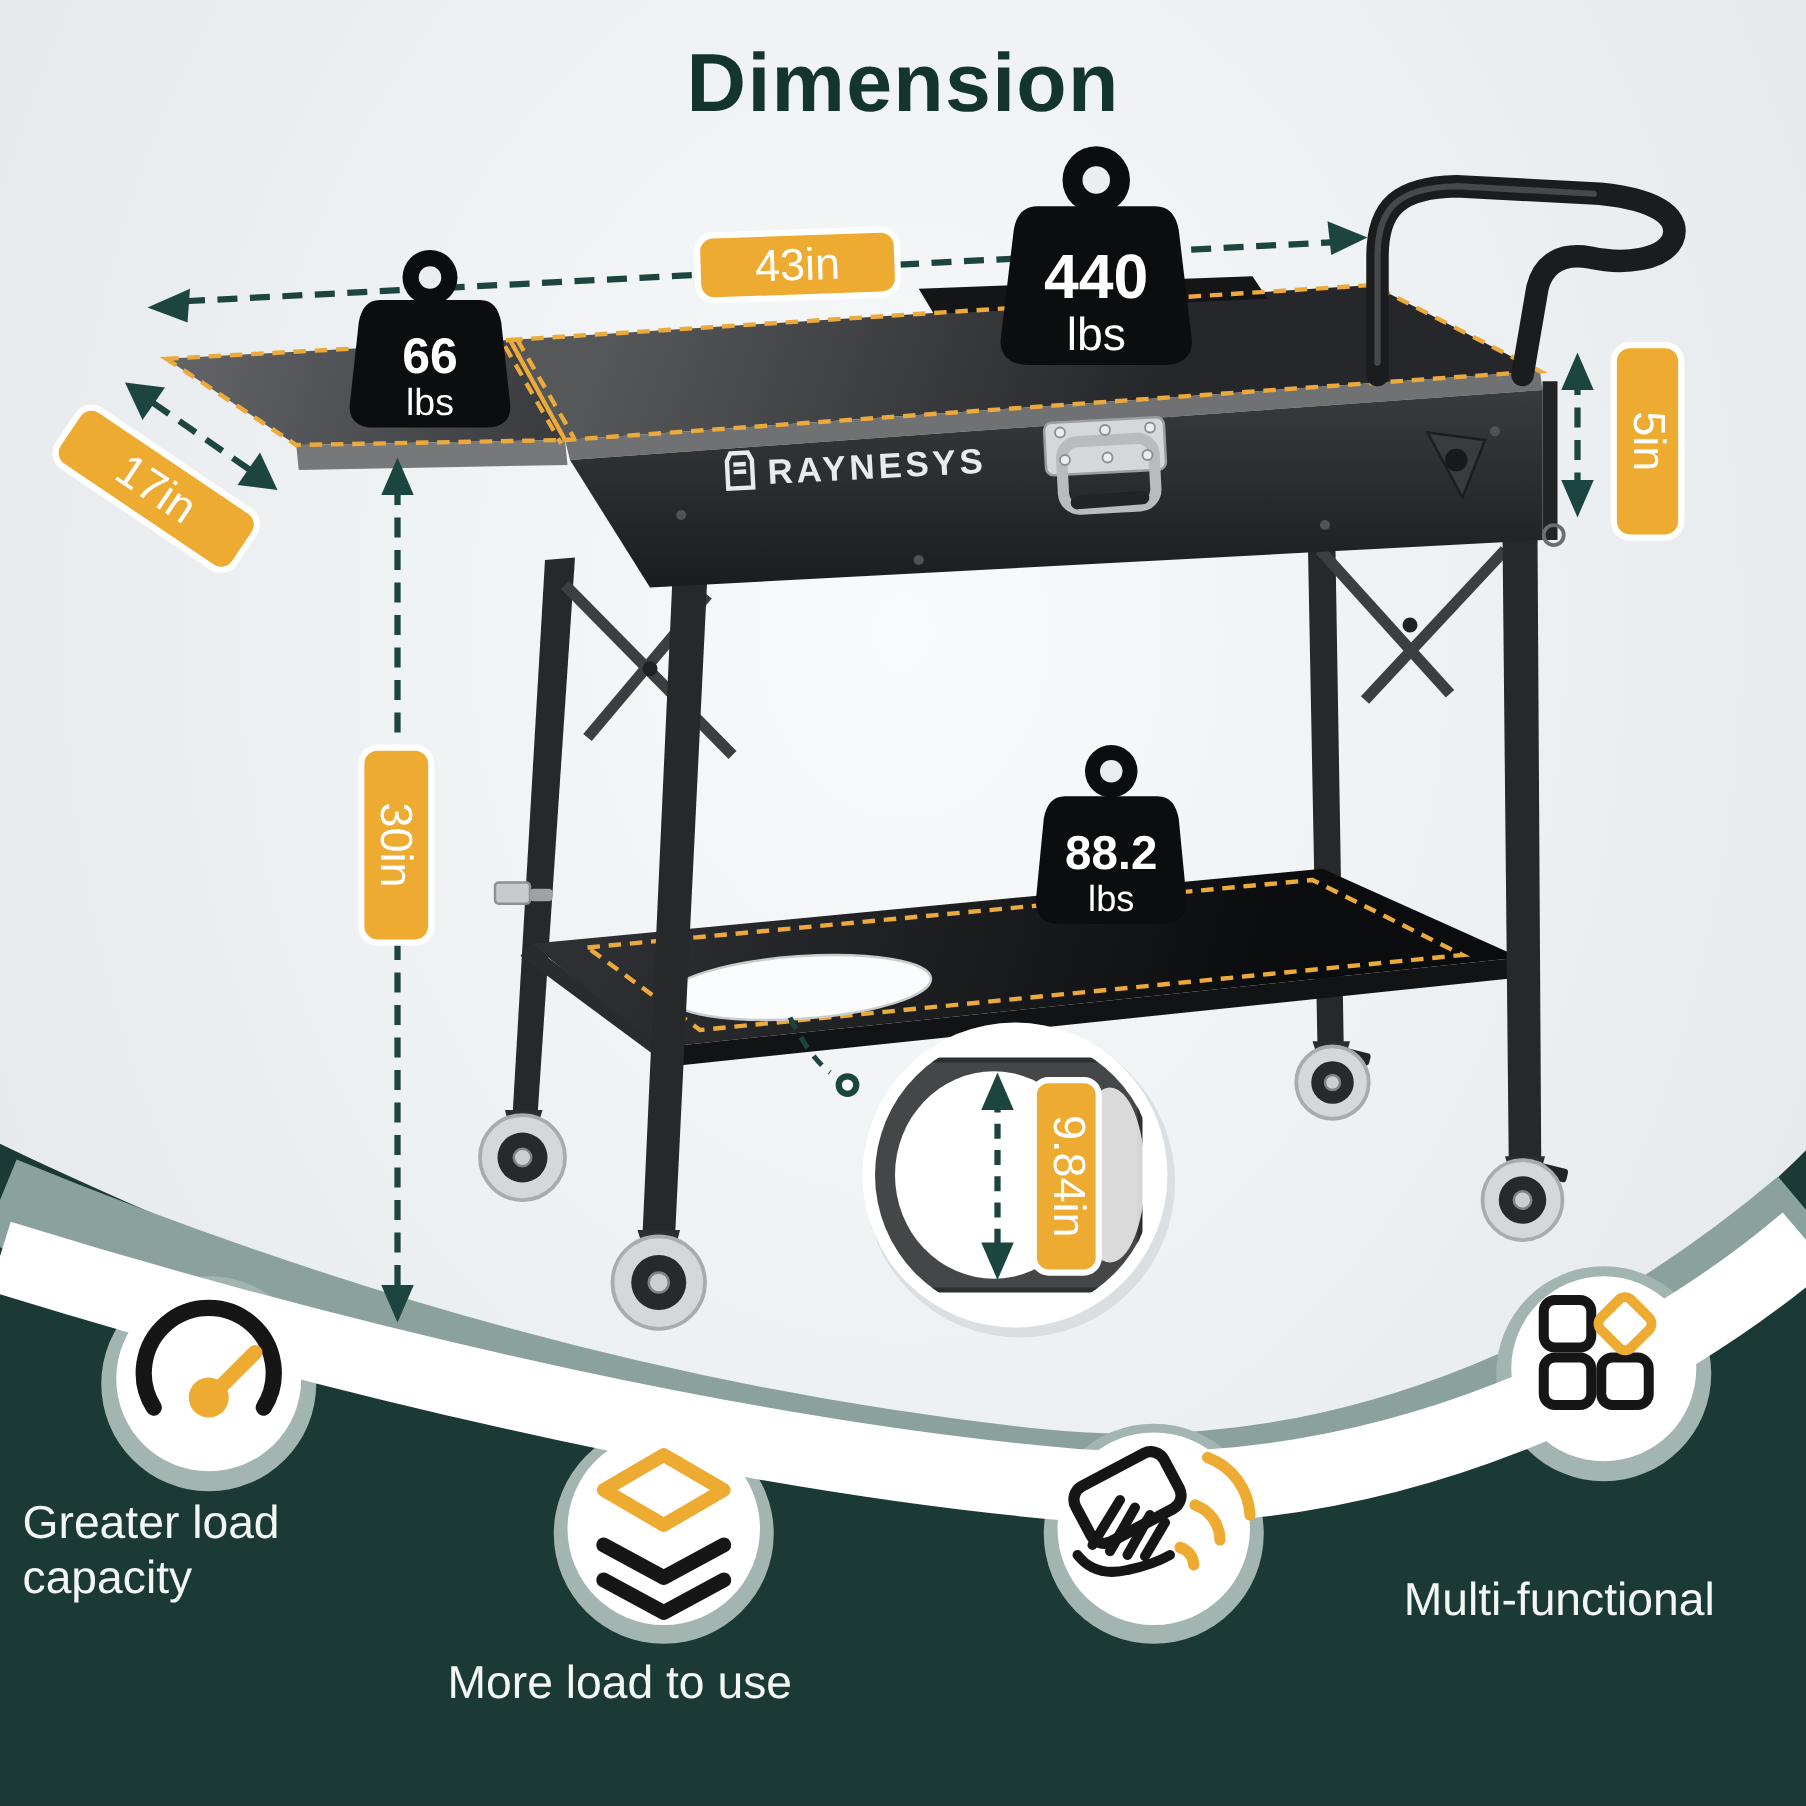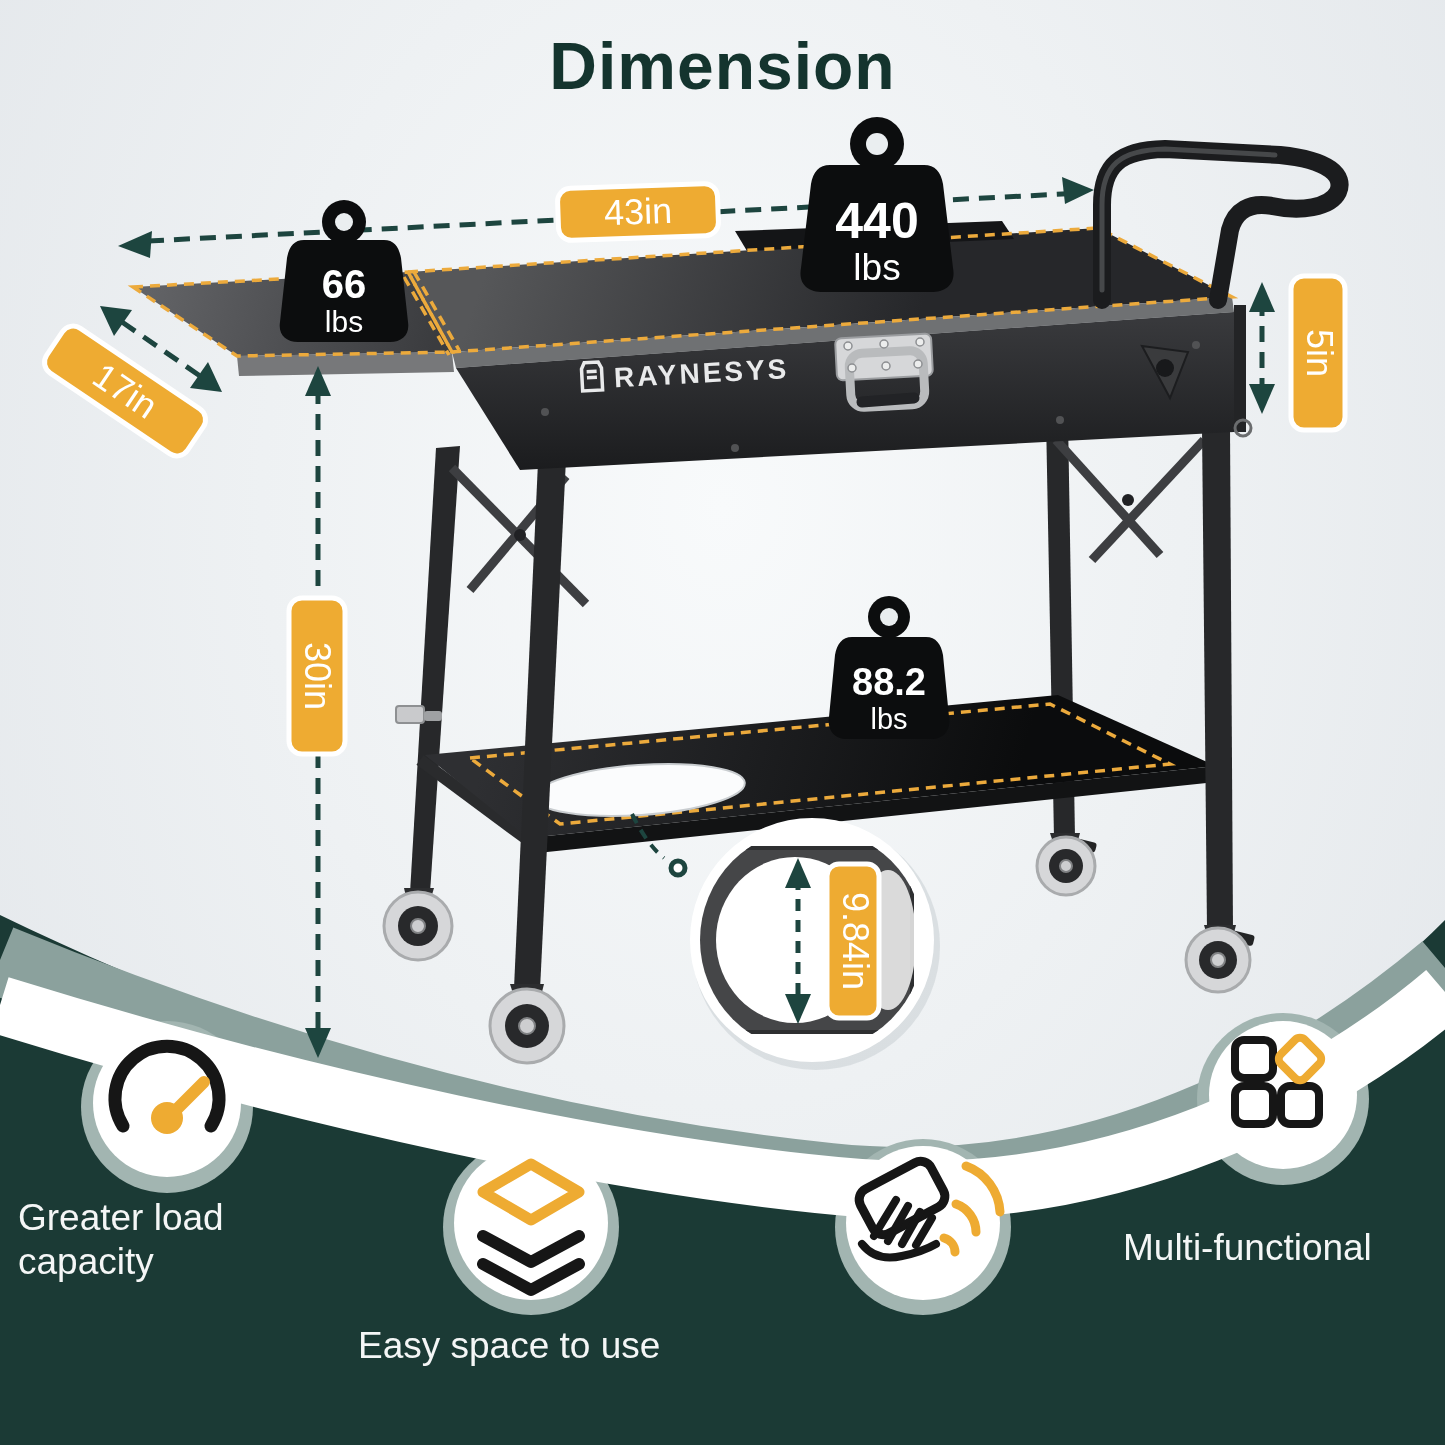--- a/index.html
+++ b/index.html
@@ -16,21 +16,21 @@
   .weight-unit{fill:#ffffff;text-anchor:middle;}
   .measure{stroke:#1d453f;stroke-width:5;fill:none;stroke-dasharray:16 10;}
   .measure-head{fill:#1d453f;}
   .cart-dash{stroke:#ecaa3c;stroke-width:3.5;fill:none;stroke-dasharray:10 7;}
   .title{position:absolute;left:0;top:28px;width:1445px;text-align:center;
          font-size:66px;font-weight:bold;color:#14342e;letter-spacing:1px;}
   .feature-label{position:absolute;color:#f4f6f6;font-size:37px;text-align:left;line-height:1.18;}
   #lbl-load{left:18px;top:1196px;width:300px;}
   #lbl-space{left:358px;top:1324px;width:360px;}
   #lbl-clean{left:778px;top:1324px;width:300px;}
-  #lbl-multi{left:1123px;top:1226px;width:320px;}
+  #lbl-multi{left:1123px;top:1258px;width:320px;}
 </style>
 </head>
 <body>
 
 <div id="canvas">
 
 <svg id="scene" width="1445" height="1445" viewBox="0 0 1445 1445">
   <defs>
     <linearGradient id="mainTopGrad" gradientUnits="userSpaceOnUse" x1="500" y1="230" x2="900" y2="370">
       <stop offset="0" stop-color="#565759"></stop>
@@ -290,16 +290,16 @@
     </g>
     <g transform="translate(853,941)">
       <rect x="-26" y="-77" width="52" height="154" rx="12" class="badge" stroke-width="4"></rect>
       <text class="badge-text" transform="rotate(90)" dy="10" font-size="30">9.84in</text>
     </g>
   </g>
 </svg>
 
 <div class="title">Dimension</div>
 <div id="lbl-load" class="feature-label">Greater load capacity</div>
-<div id="lbl-space" class="feature-label">Easy space to use</div>
+<div id="lbl-space" class="feature-label">More load to use</div>
 <div id="lbl-multi" class="feature-label">Multi-functional</div>
 
 </div>
 
 </body></html>

